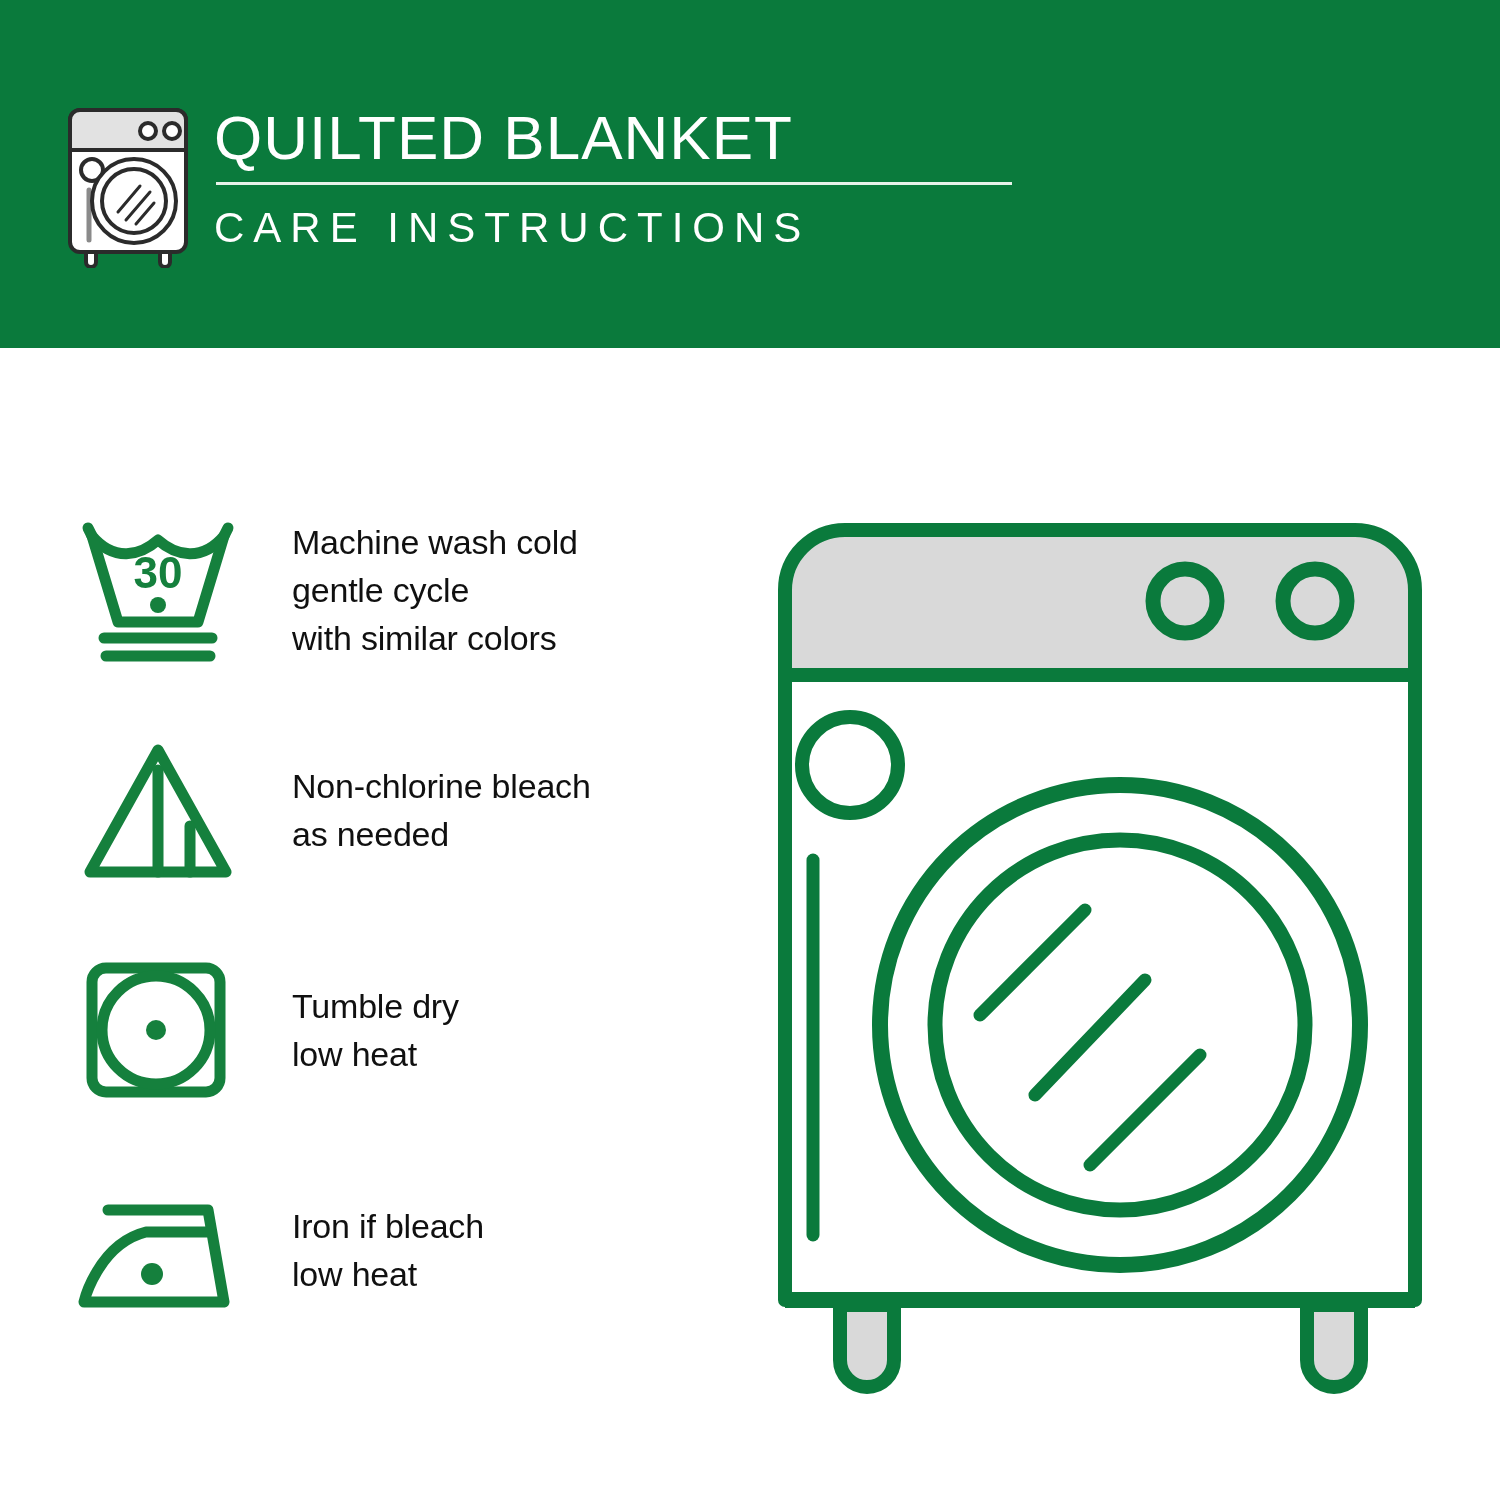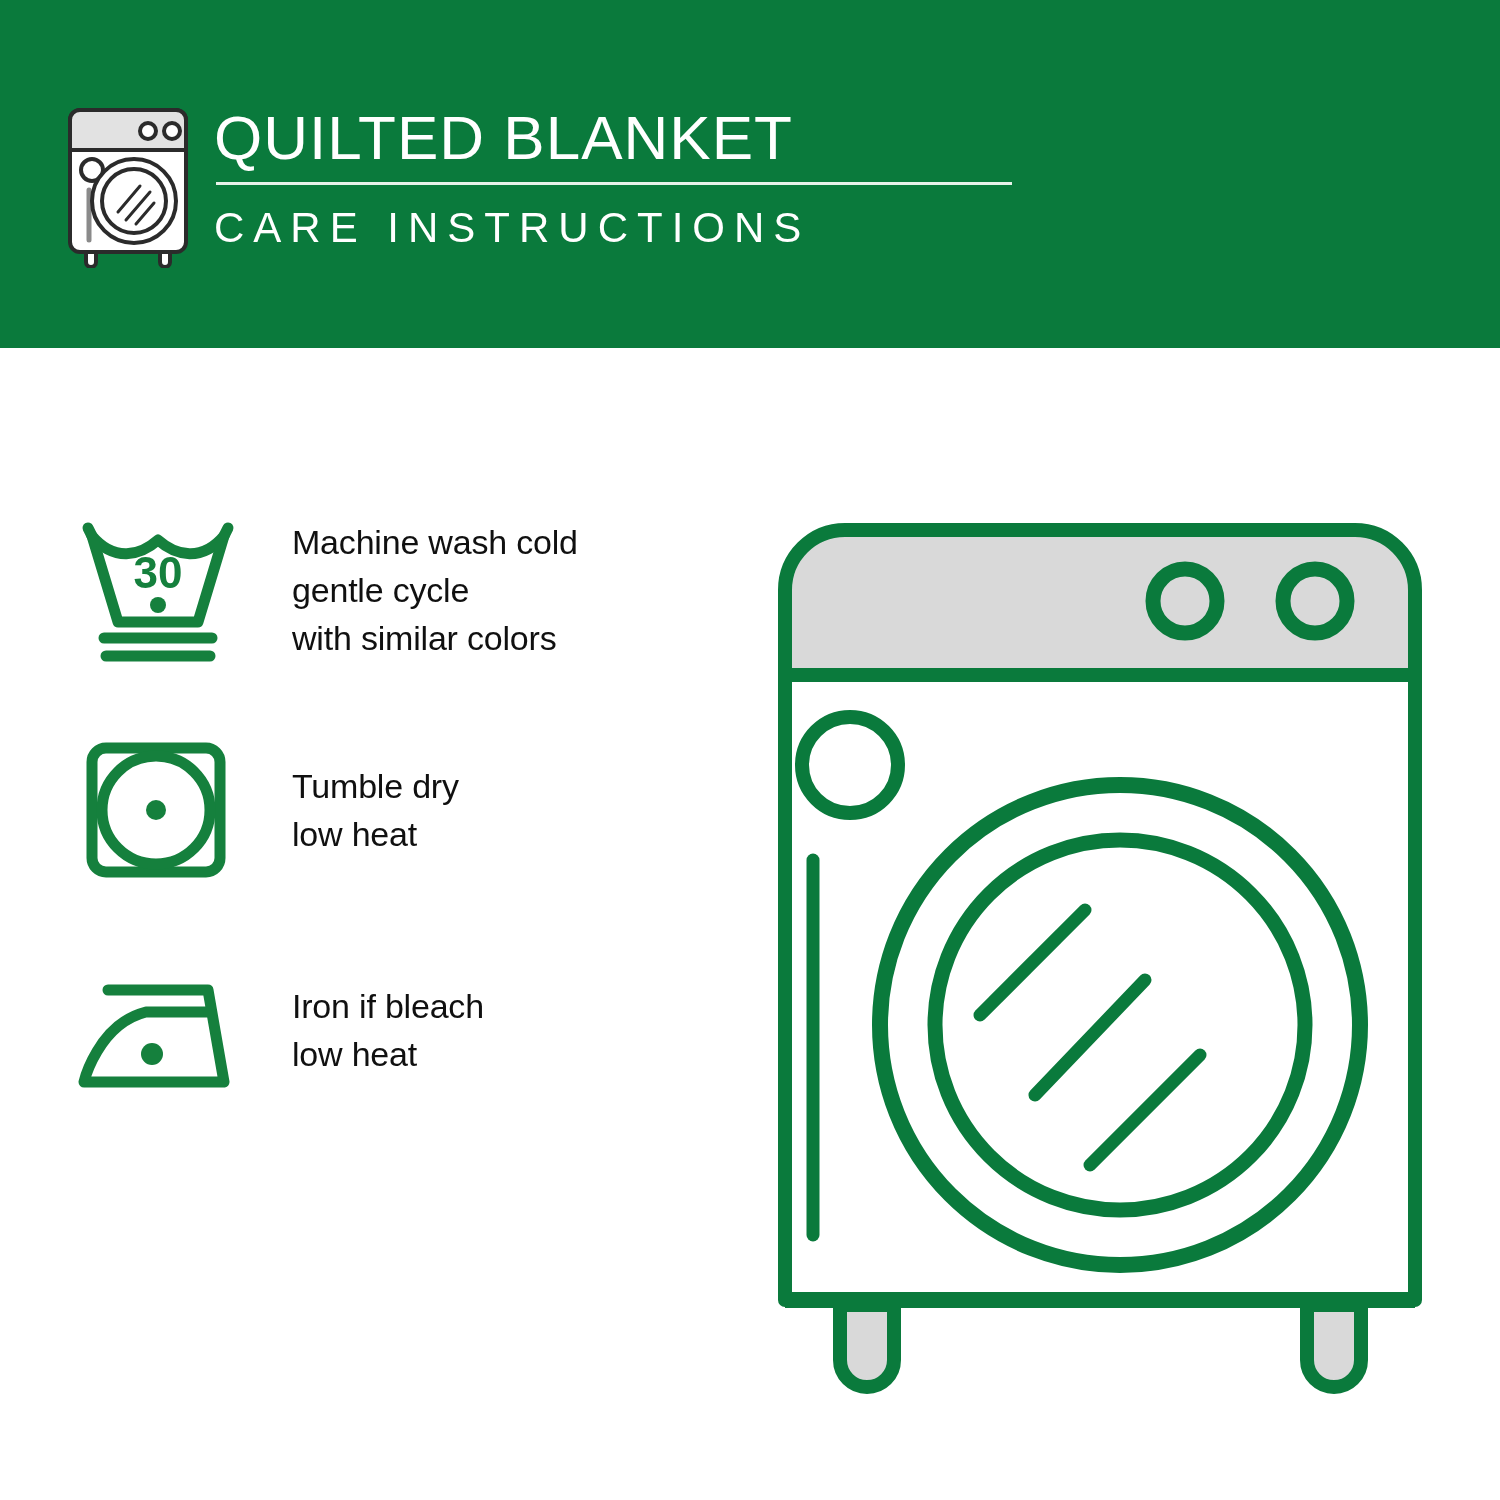--- a/index.html
+++ b/index.html
@@ -164,20 +164,35 @@
           <circle cx="84" cy="95" r="8" fill="#15803d"></circle>
         </svg>
       </div>
       <div class="care-text">
         <span class="line">Machine wash cold</span>
         <span class="line">gentle cycle</span>
         <span class="line">with similar colors</span>
       </div>
     </div>
 
+    <div class="care-row">
+      <div class="care-symbol">
+        <svg viewBox="0 0 170 160" width="170" height="160">
+          <g fill="none" stroke="#15803d" stroke-width="11" stroke-linecap="round" stroke-linejoin="round">
+            <path d="M84 20 L152 142 L16 142 Z"></path>
+            <line x1="84" y1="40" x2="84" y2="142"></line>
+            <line x1="116" y1="96" x2="116" y2="142"></line>
+          </g>
+        </svg>
+      </div>
+      <div class="care-text">
+        <span class="line">Non-chlorine bleach</span>
+        <span class="line">as needed</span>
+      </div>
+    </div>
 
     <div class="care-row">
       <div class="care-symbol">
         <svg viewBox="0 0 170 160" width="170" height="160">
           <g fill="none" stroke="#15803d" stroke-width="11" stroke-linejoin="round">
             <rect x="18" y="18" width="128" height="124" rx="14" ry="14"></rect>
             <circle cx="82" cy="80" r="54"></circle>
           </g>
           <circle cx="82" cy="80" r="10" fill="#15803d"></circle>
         </svg>

